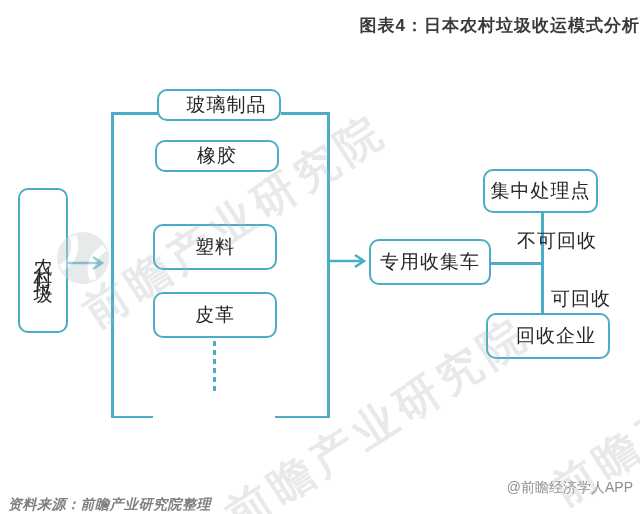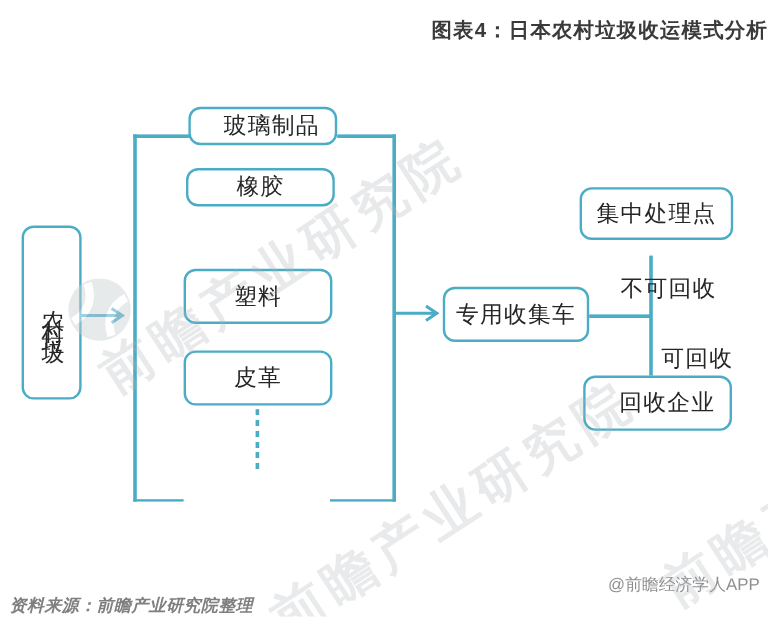--- a/index.html
+++ b/index.html
@@ -93,21 +93,21 @@
     <path d="M1 8 H35 M27 2 L36 8 L27 14" fill="none" stroke="currentColor" stroke-width="2.5"></path>
   </svg>
 
   <div class="node" style="left:369px;top:239px;width:122px;height:46px;">
     <span>专用收集车</span>
   </div>
 
   <div class="hline" style="left:491px;top:262px;width:52px;"></div>
   <div class="vline" style="left:541px;top:213px;height:100px;"></div>
 
-  <div class="node" style="left:483px;top:156px;width:128px;height:44px;align-items:center;">
+  <div class="node" style="left:483px;top:169px;width:115px;height:44px;align-items:center;">
     <span>集中处理点</span>
   </div>
 
   <div class="node" style="left:486px;top:313px;width:124px;height:46px;padding-left:16px;">
     <span>回收企业</span>
   </div>
 
   <div class="branch-label" style="left:517px;top:228px;">不可回收</div>
   <div class="branch-label" style="left:551px;top:286px;">可回收</div>
 

